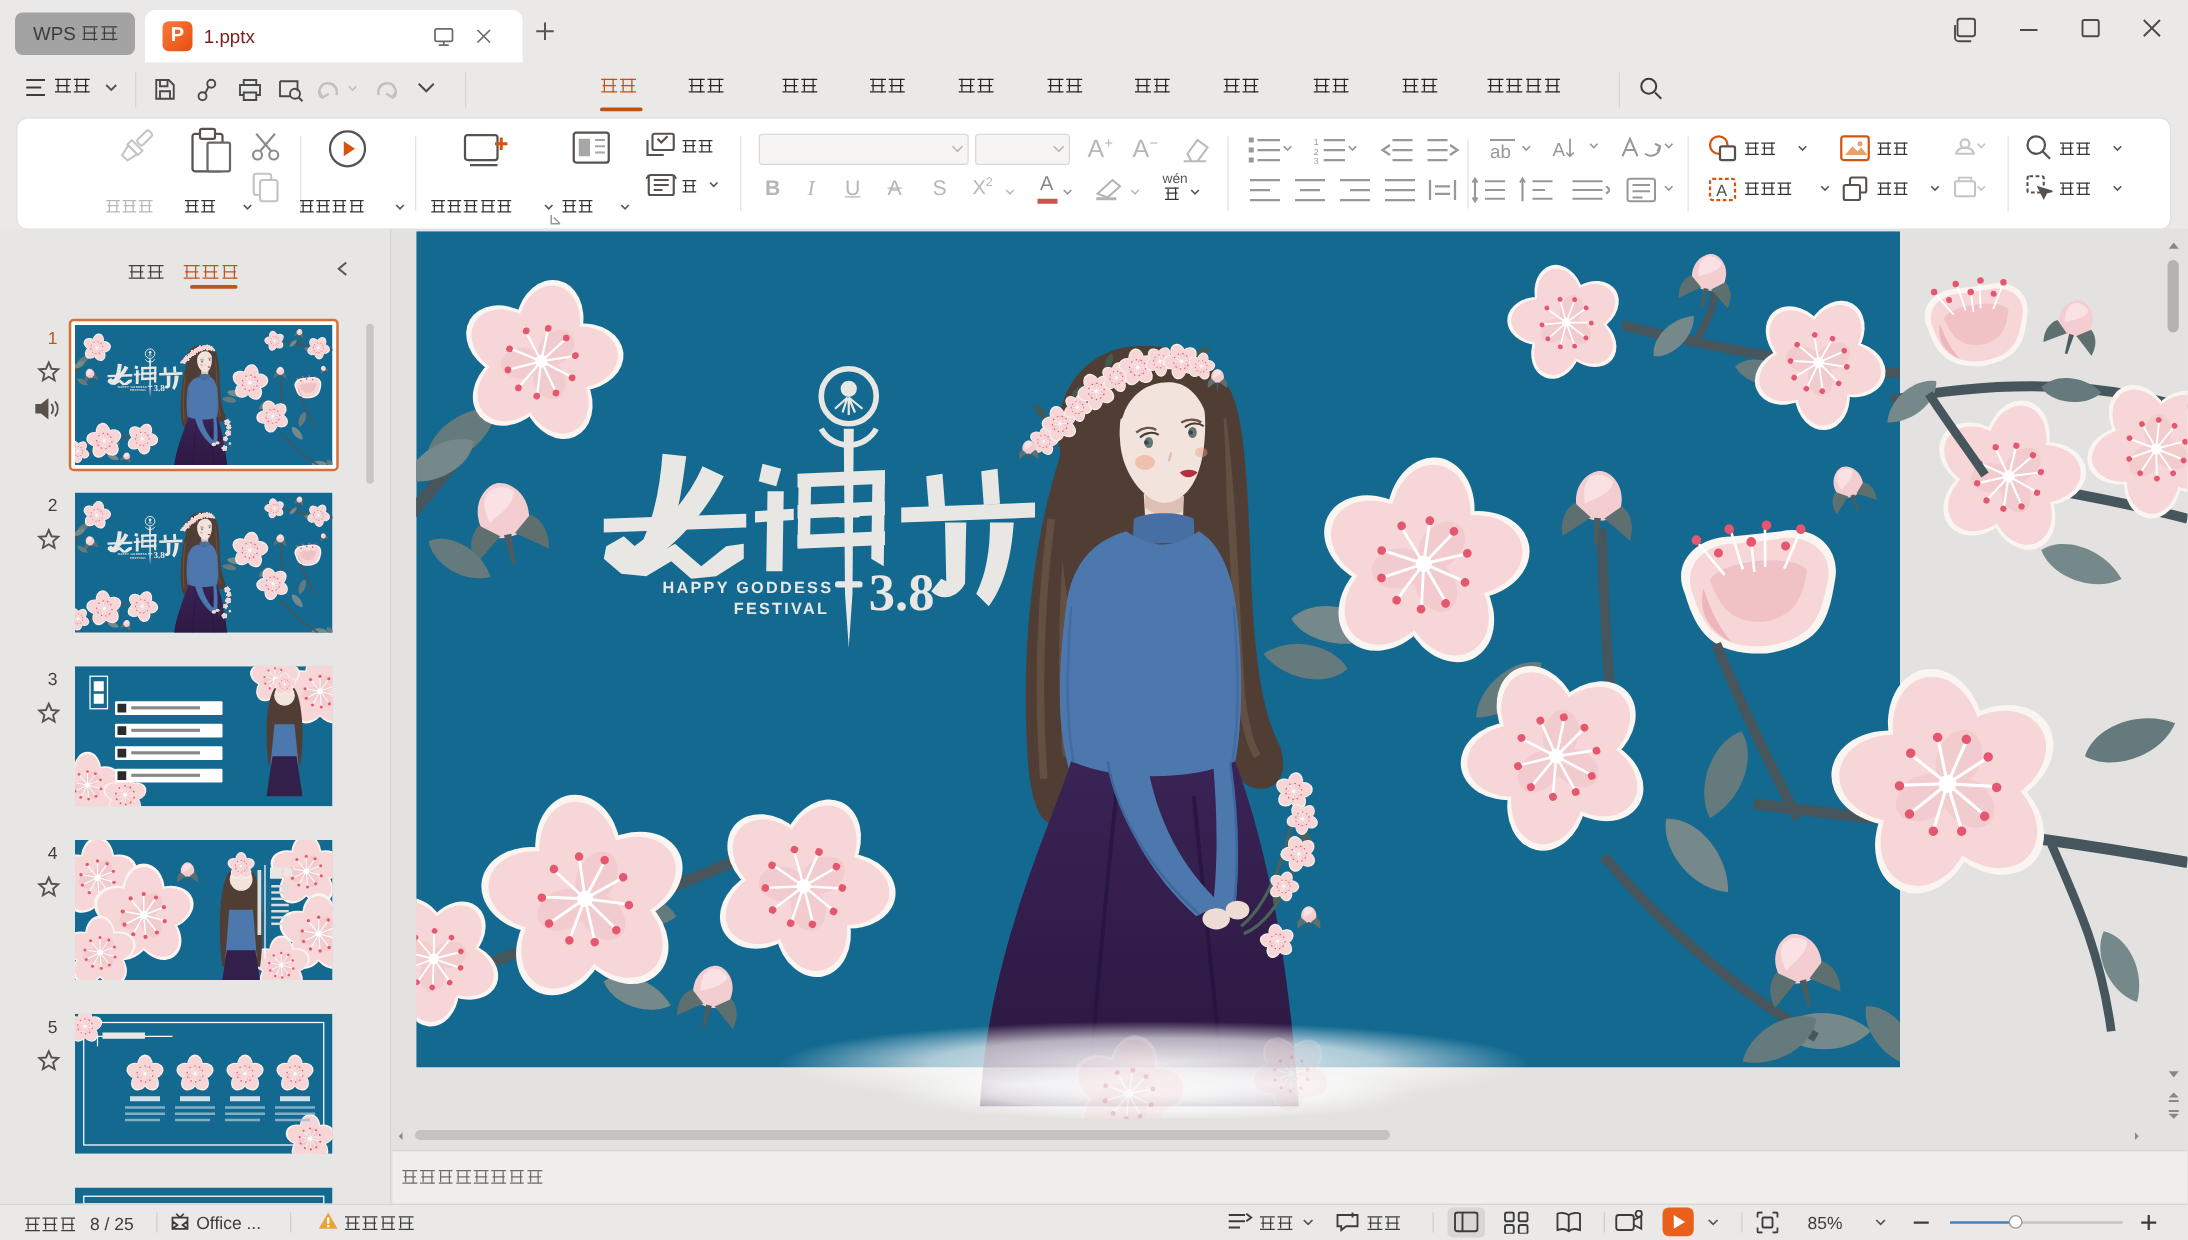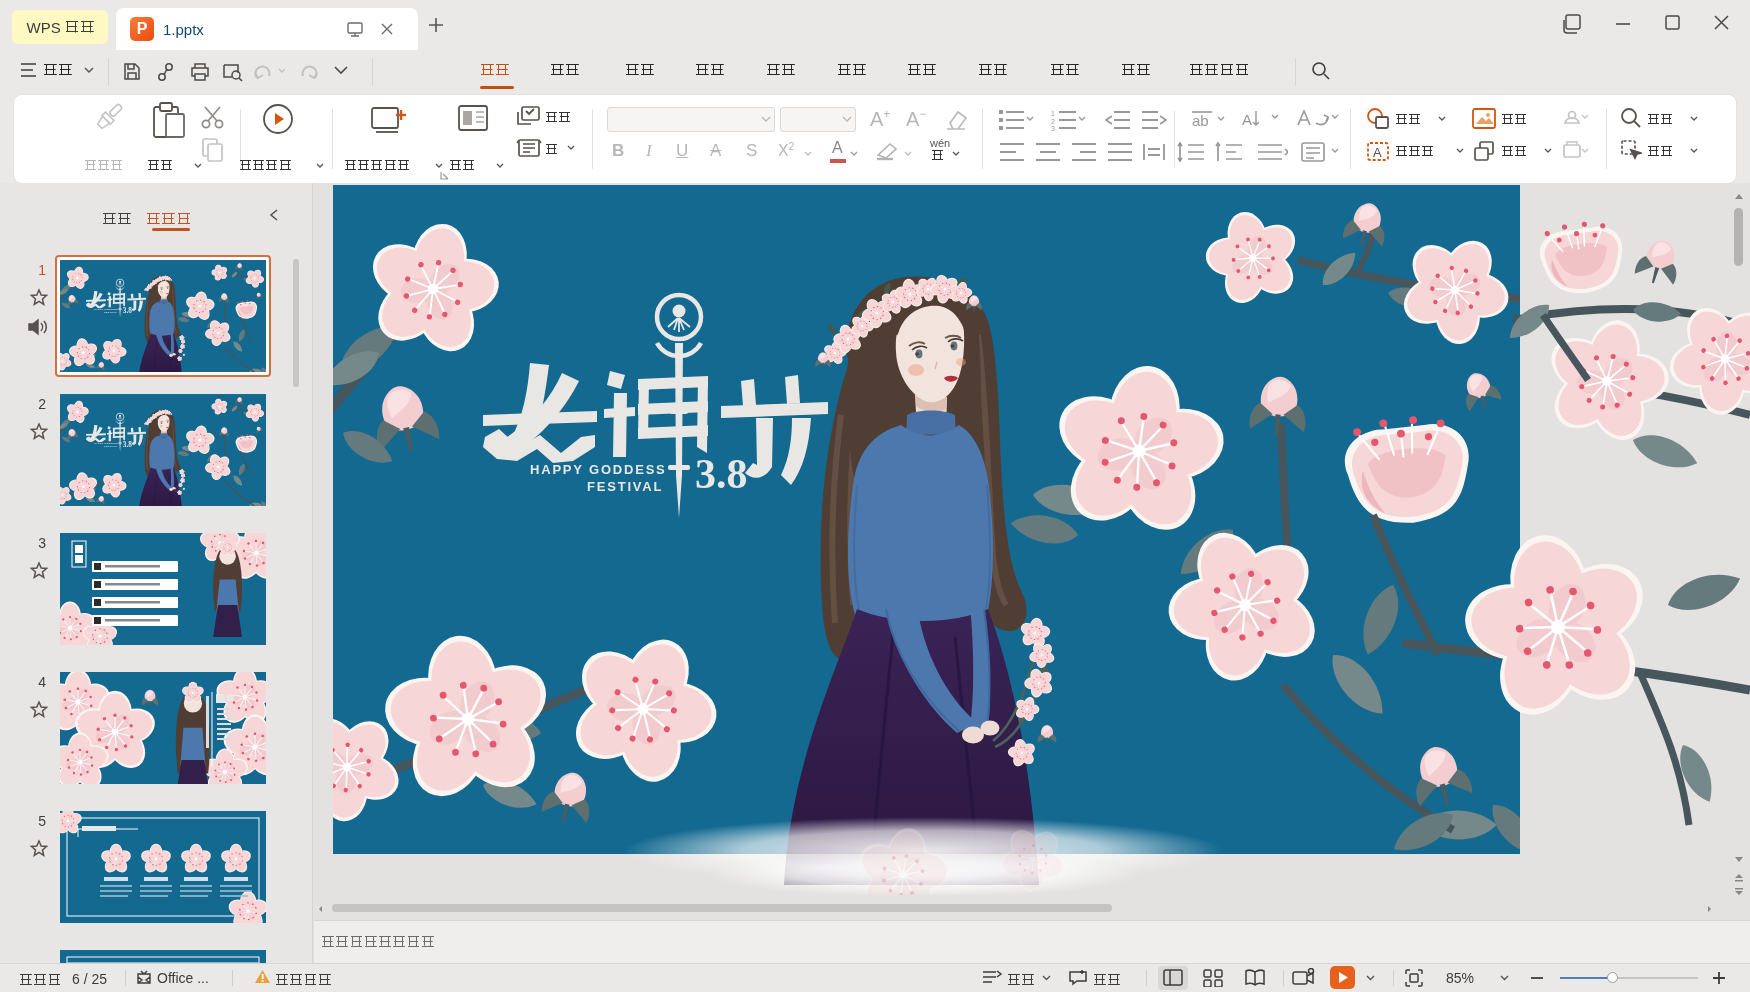--- a/index.html
+++ b/index.html
@@ -8,24 +8,24 @@
 .zh{display:inline-flex;gap:.18em;align-items:center;vertical-align:-.1em}
 .zh b{width:.84em;height:.84em;flex:none;background:
  linear-gradient(currentColor,currentColor) 50% 6%/100% 10%,
  linear-gradient(currentColor,currentColor) 50% 50%/82% 9%,
  linear-gradient(currentColor,currentColor) 50% 94%/100% 10%,
  linear-gradient(currentColor,currentColor) 16% 55%/10% 78%,
  linear-gradient(currentColor,currentColor) 80% 55%/10% 88%;
  background-repeat:no-repeat}
 
 #titlebar{position:absolute;left:0;top:0;width:1750px;height:50px;background:#ebe9e8}
-#wpschip{position:absolute;left:12px;top:10px;width:96px;height:34px;background:#fef9c3;border-radius:6px;color:#3d3d3d;font-size:15px;display:flex;align-items:center;justify-content:center;gap:5px}
+#wpschip{position:absolute;left:12px;top:10px;width:96px;height:34px;background:#a3a3a3;border-radius:6px;color:#3d3d3d;font-size:15px;display:flex;align-items:center;justify-content:center;gap:5px}
 #doctab{position:absolute;left:116px;top:8px;width:302px;height:42px;background:#fff;border-radius:8px 8px 0 0;display:flex;align-items:center}
 #ptab{width:24px;height:24px;margin-left:14px;border-radius:5px;background:linear-gradient(135deg,#f97a3a,#e84e0f);color:#fff;font-weight:bold;font-size:16px;display:flex;align-items:center;justify-content:center}
-#doctab .name{font-size:15px;color:#0c4a6e;margin-left:9px}
+#doctab .name{font-size:15px;color:#7f1d1d;margin-left:9px}
 
 #menurow{position:absolute;left:0;top:50px;width:1750px;height:45px;background:#ebe9e8}
 .mi{position:absolute;top:10px;font-size:15px;color:#262626}
 
 #ribbon{position:absolute;left:14px;top:95px;width:1722px;height:88px;background:#fff;border-radius:8px;box-shadow:0 0 0 1px #e3e1df}
 .rlab{position:absolute;font-size:13px;color:#333;white-space:nowrap}
 .gray{color:#b9b7b5}
 .vsep{position:absolute;top:14px;height:60px;width:1px;background:#e4e2e0}
 
 #work{position:absolute;left:0;top:183px;width:1750px;height:780px;background:#e3e2e0}
@@ -892,21 +892,21 @@
         <b></b>
         <b></b>
       </span></span>
   </div>
 <div id="statusbar">
  <span class="abs" style="left:20px;top:7px"><span class="zh">
         <b></b>
         <b></b>
         <b></b>
       </span></span>
- <span class="abs" style="left:72px;top:7px">6 / 25</span>
+ <span class="abs" style="left:72px;top:7px">8 / 25</span>
 </div>
 <div class="ssep" style="left:125px"></div>
 <svg class="abs" style="left:135px;top:969px" width="18" height="17" fill="none" stroke="#3c3c3c" stroke-width="1.4">
     <path d="M3,5h12v9h-12z M3,8l4,3l-4,3 M15,8l-4,3l4,3 M6,2l3,3l3,-3"></path>
   </svg>
 <span class="abs" style="left:157px;top:970px;font-size:14px;color:#3c3c3c">Office ...</span>
 <div class="ssep" style="left:232px"></div>
 <svg class="abs" style="left:254px;top:969px" width="17" height="15">
     <path d="M8.5,1L16,14H1Z" fill="#e8a33d"></path>
     <rect x="7.7" y="5" width="1.8" height="5" fill="#fff"></rect>

